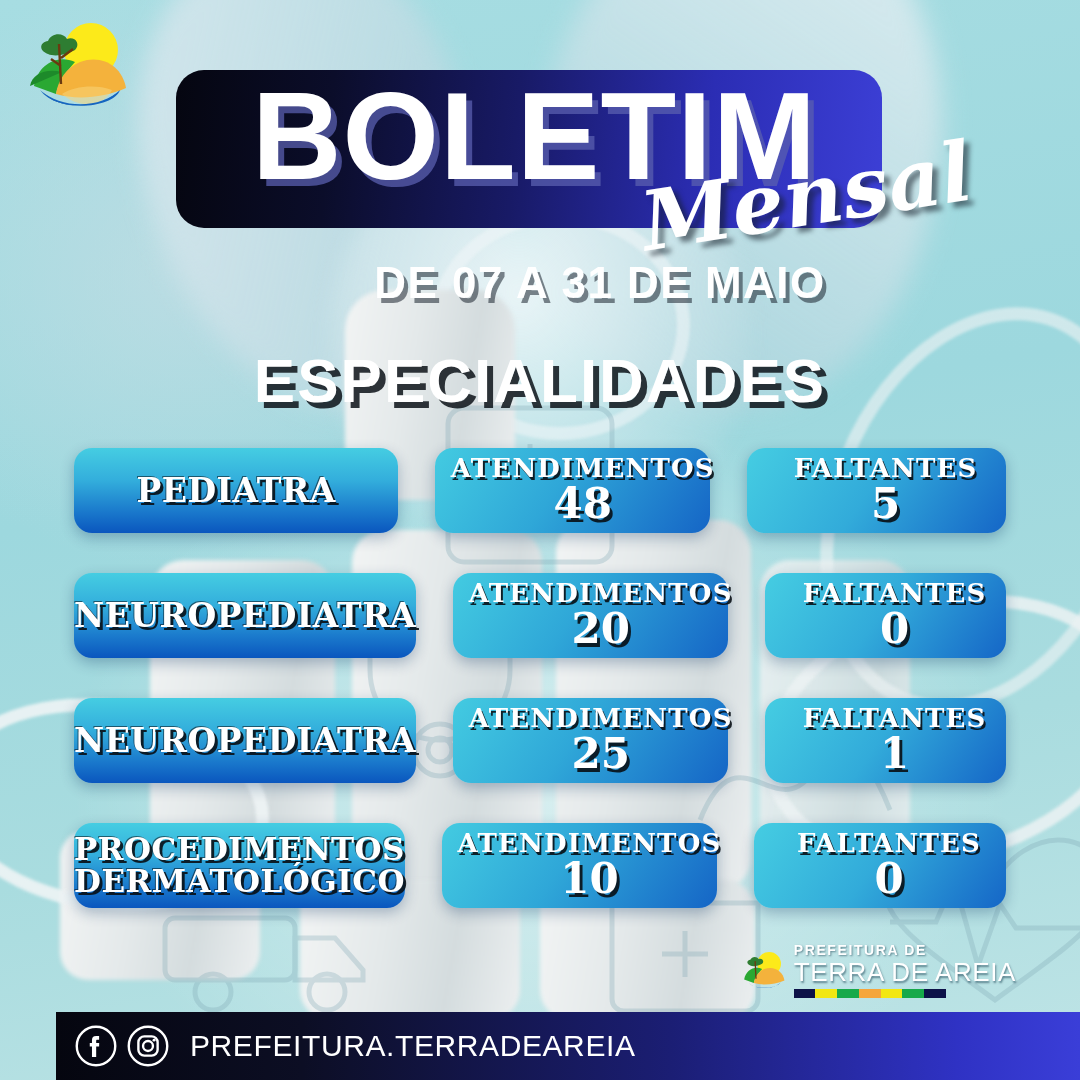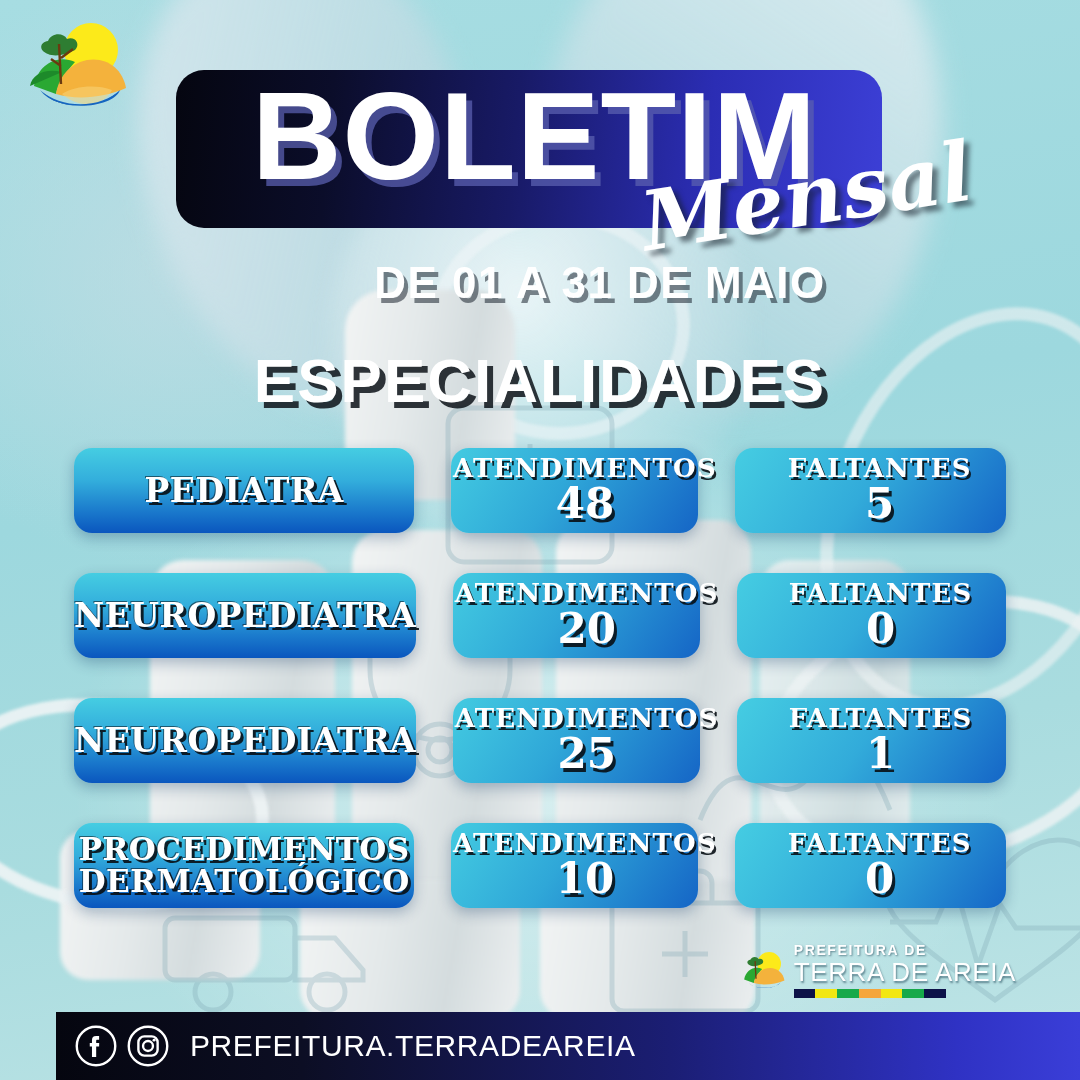--- a/index.html
+++ b/index.html
@@ -144,21 +144,21 @@
     height:85px;
     color:#fff;
     font-family:"DejaVu Serif", serif;
   }
 
   .pill-spec {
     width:345px;
     background:linear-gradient(180deg,#45cde2 0%,#33aedc 38%,#1a79cc 75%,#0a56be 100%);
   }
   .pill-count {
-    width:247px; margin-left:37px;
+    width:275px; margin-left:37px;
     background:linear-gradient(125deg,#43cbe1 0%,#2fa7d8 45%,#1565c6 100%);
     padding-left:20px;
   }
   .pill-missing {
     width:274px; margin-left:37px;
     background:linear-gradient(125deg,#45cde2 0%,#32abda 48%,#1566c7 100%);
     padding-left:18px;
   }
 
   .spec-label {
@@ -283,21 +283,21 @@
     <path d="M12 72 C14 60 28 54 44 58z" fill="#1d8a2a"></path>
     <path d="M25 78 C40 94 78 98 100 78 C88 94 40 98 25 78z" fill="#1350a0"></path>
     <path d="M22 76 C44 96 84 94 102 76 C96 94 40 100 22 76z" fill="#1565c0"></path>
     <path d="M30 40 C20 36 22 28 30 27 C33 19 45 18 49 25 C57 22 63 30 57 36 C48 41 37 43 30 40z" fill="#2e7d32"></path>
     <path d="M41 30 l2 40 M43 44 l12 -9 M43 52 l-10 -7" stroke="#6b3a10" stroke-width="2.4" fill="none"></path>
   </svg>
 
   <div id="title-banner"></div>
   <div id="title-main">BOLETIM</div>
   <div id="title-script">Mensal</div>
-  <div id="title-date">DE 01 A 31 DE MAIO</div>
+  <div id="title-date">DE 07 A 31 DE MAIO</div>
 
   <div id="section-title">ESPECIALIDADES</div>
 
   <div id="rows">
 
     <div class="row">
       <div class="pill pill-spec">
         <div class="spec-label">PEDIATRA</div>
       </div>
       <div class="pill pill-count">

